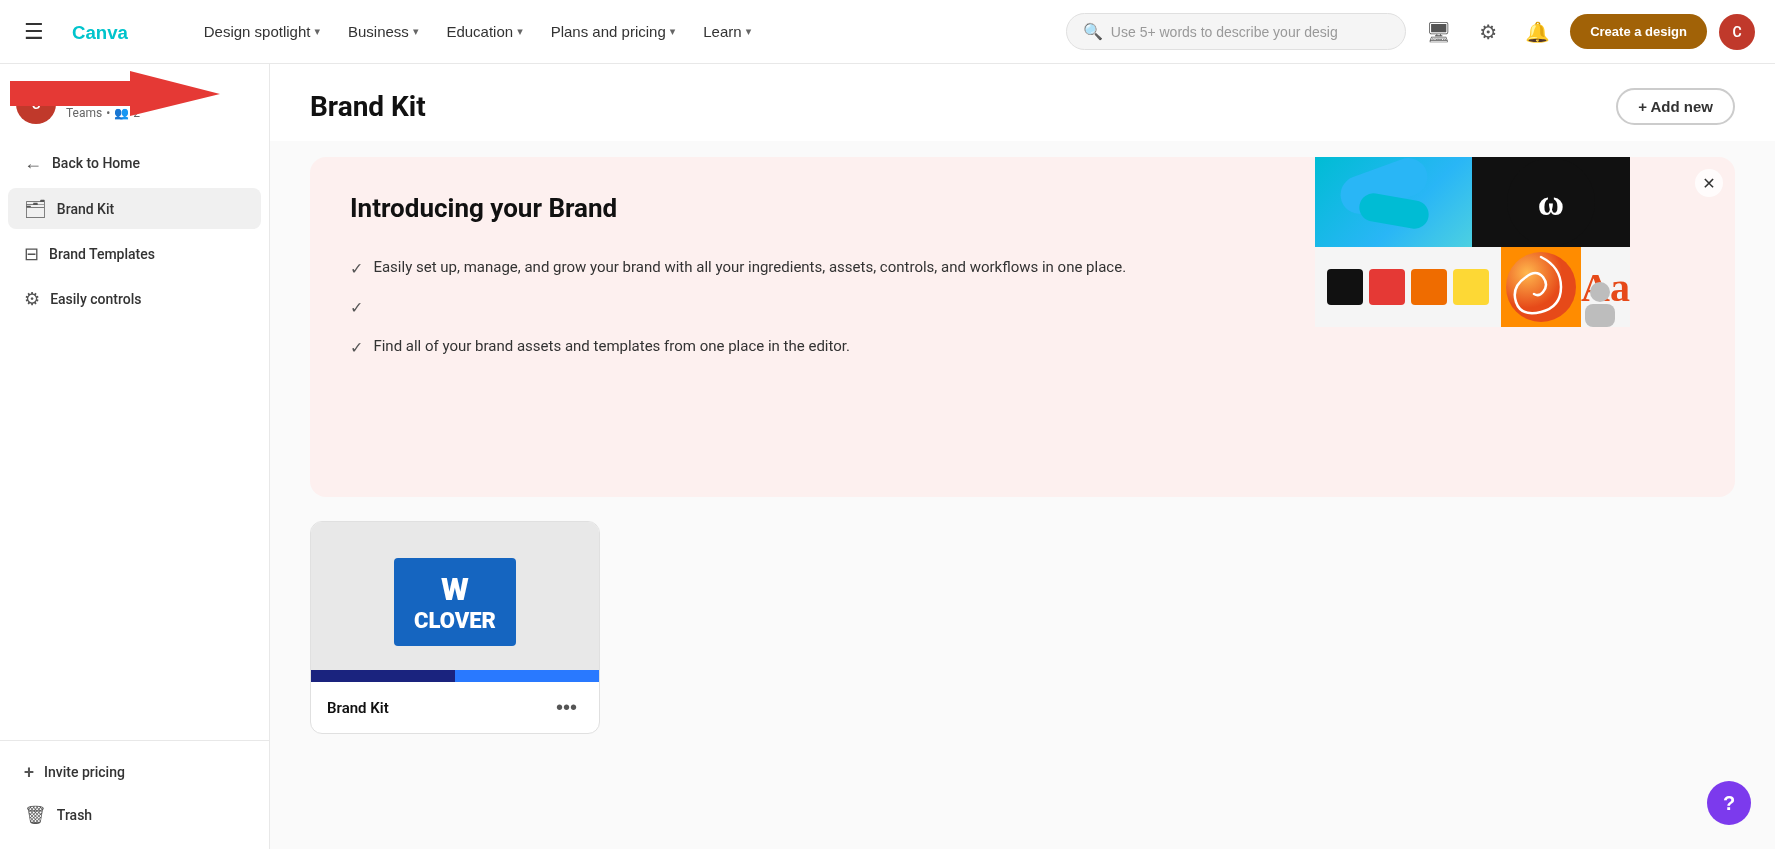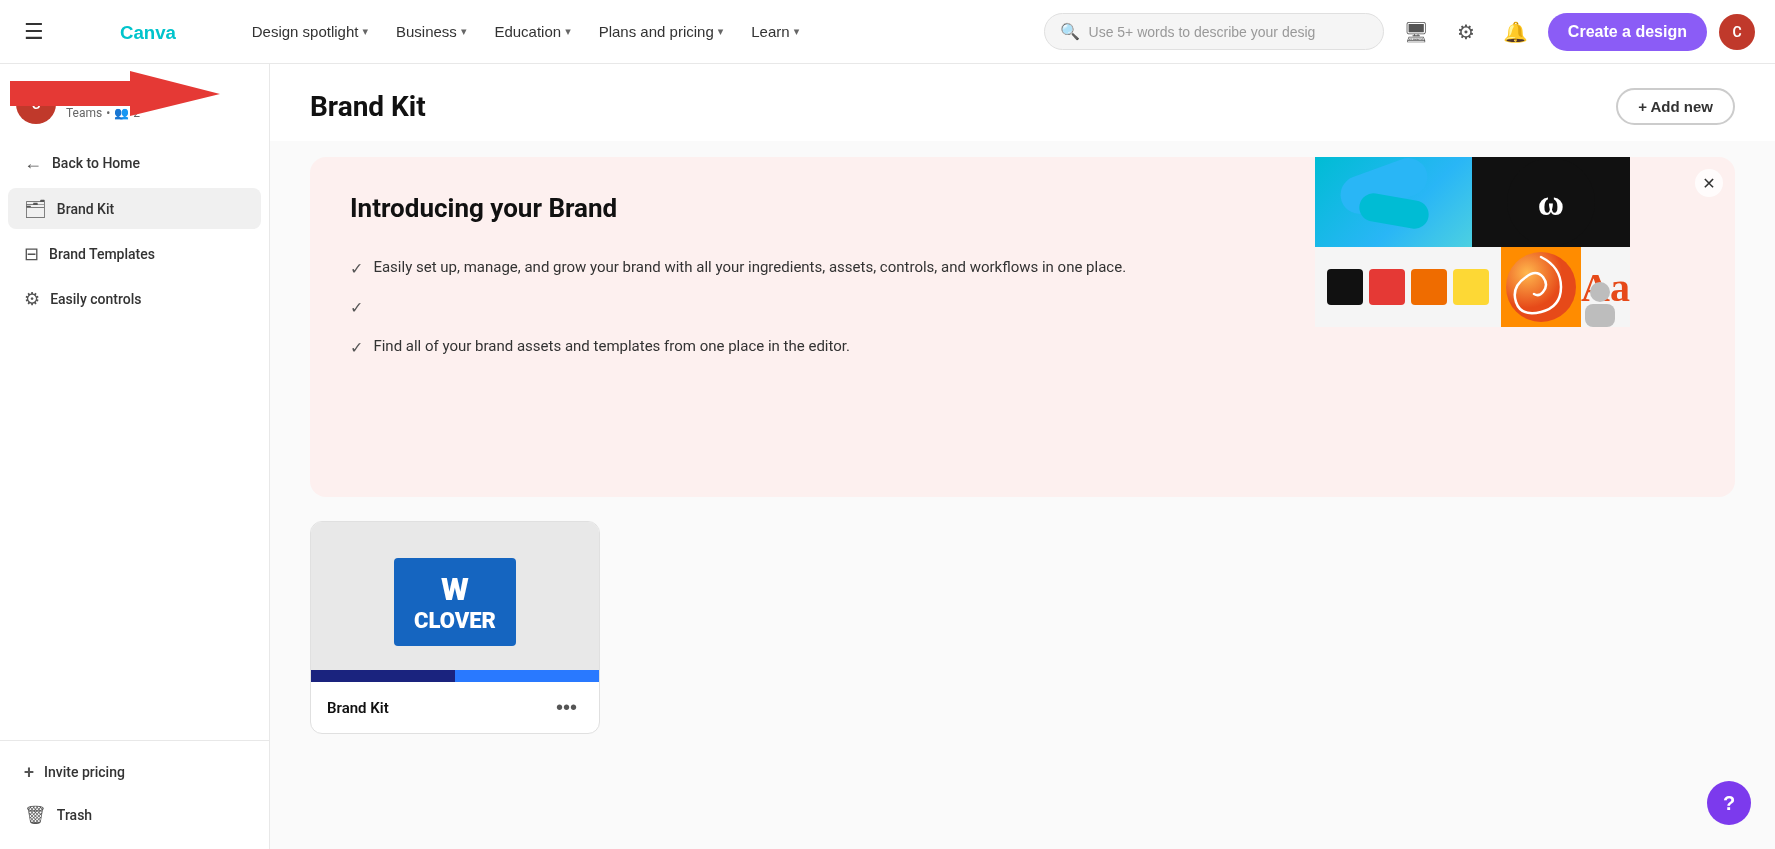--- a/index.html
+++ b/index.html
@@ -11,21 +11,21 @@
       border-bottom: 1px solid #e8e8e8;
       display: flex;
       align-items: center;
       padding: 0 20px;
       gap: 0;
       position: relative;
       z-index: 10;
     }
     .topnav-left { display: flex; align-items: center; gap: 24px; flex: 1; }
     .hamburger-btn { background: none; border: none; cursor: pointer; font-size: 22px; color: #333; padding: 4px; }
-    .canva-logo { display: flex; align-items: center; margin-right: 16px; margin-left: 48px; }
+    .canva-logo { display: flex; align-items: center; margin-right: 16px; }
     .canva-logo svg { width: 80px; height: 30px; }
     .nav-items { display: flex; align-items: center; gap: 4px; }
     .nav-item {
       display: flex; align-items: center; gap: 4px;
       padding: 8px 12px;
       border-radius: 8px;
       font-size: 15px;
       font-weight: 500;
       color: #333;
       cursor: pointer;
@@ -44,26 +44,26 @@
       padding: 8px 16px;
       width: 340px;
     }
     .search-icon-wrap { color: #666; font-size: 16px; }
     .search-input { border: none; background: none; outline: none; font-size: 14px; color: #333; width: 100%; }
     .search-input::placeholder { color: #999; }
 
     .icon-btn { background: none; border: none; cursor: pointer; padding: 8px; border-radius: 8px; color: #555; font-size: 20px; }
 
     .create-btn {
-      background: #8b5cf6;
+      background: #a16207;
       color: #fff;
       border: none;
       border-radius: 24px;
       padding: 10px 20px;
-      font-size: 16px;
+      font-size: 13px;
       font-weight: 600;
       cursor: pointer;
       white-space: nowrap;
     }
 
     .avatar { width: 36px; height: 36px; border-radius: 50%; background: #c0392b; display: flex; align-items: center; justify-content: center; color: #fff; font-size: 14px; font-weight: 600; cursor: pointer; overflow: hidden; }
 
     
     .layout { display: flex; height: calc(849px - 64px); }
 

